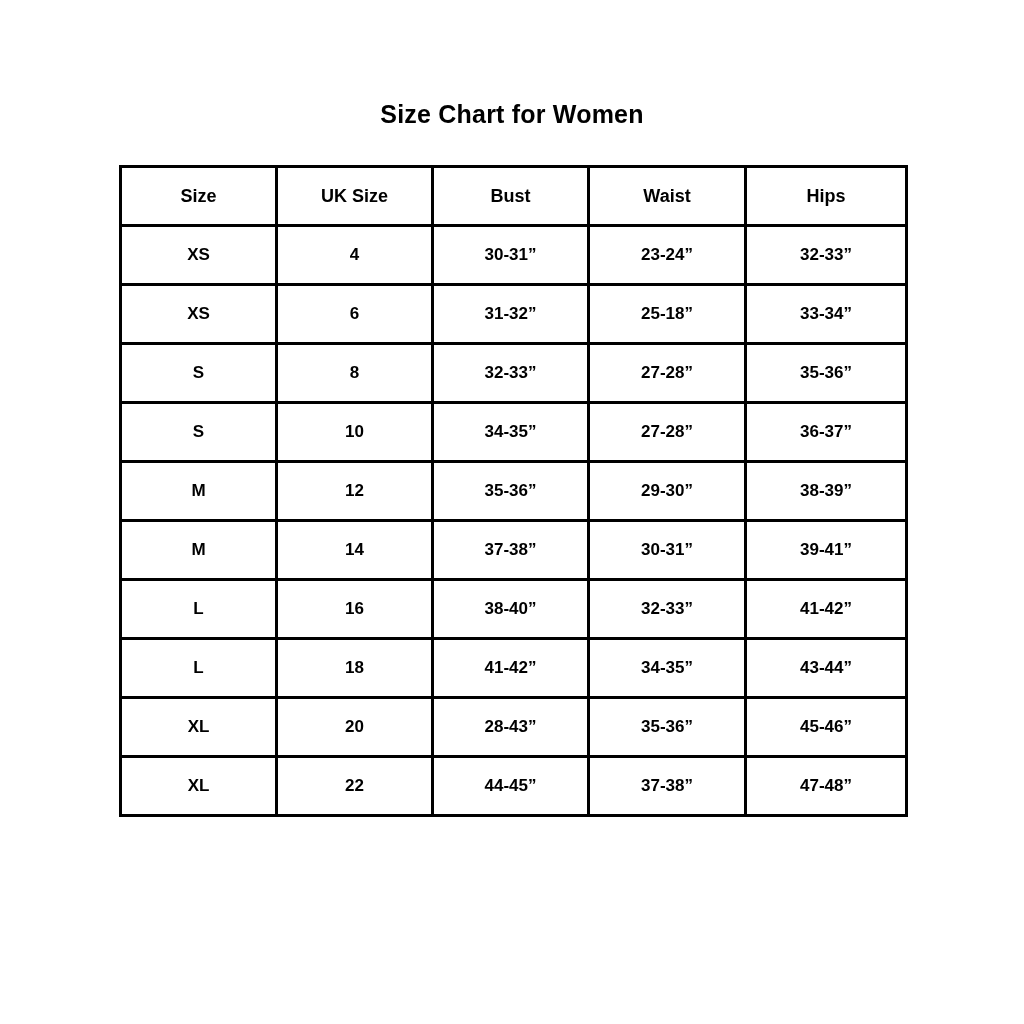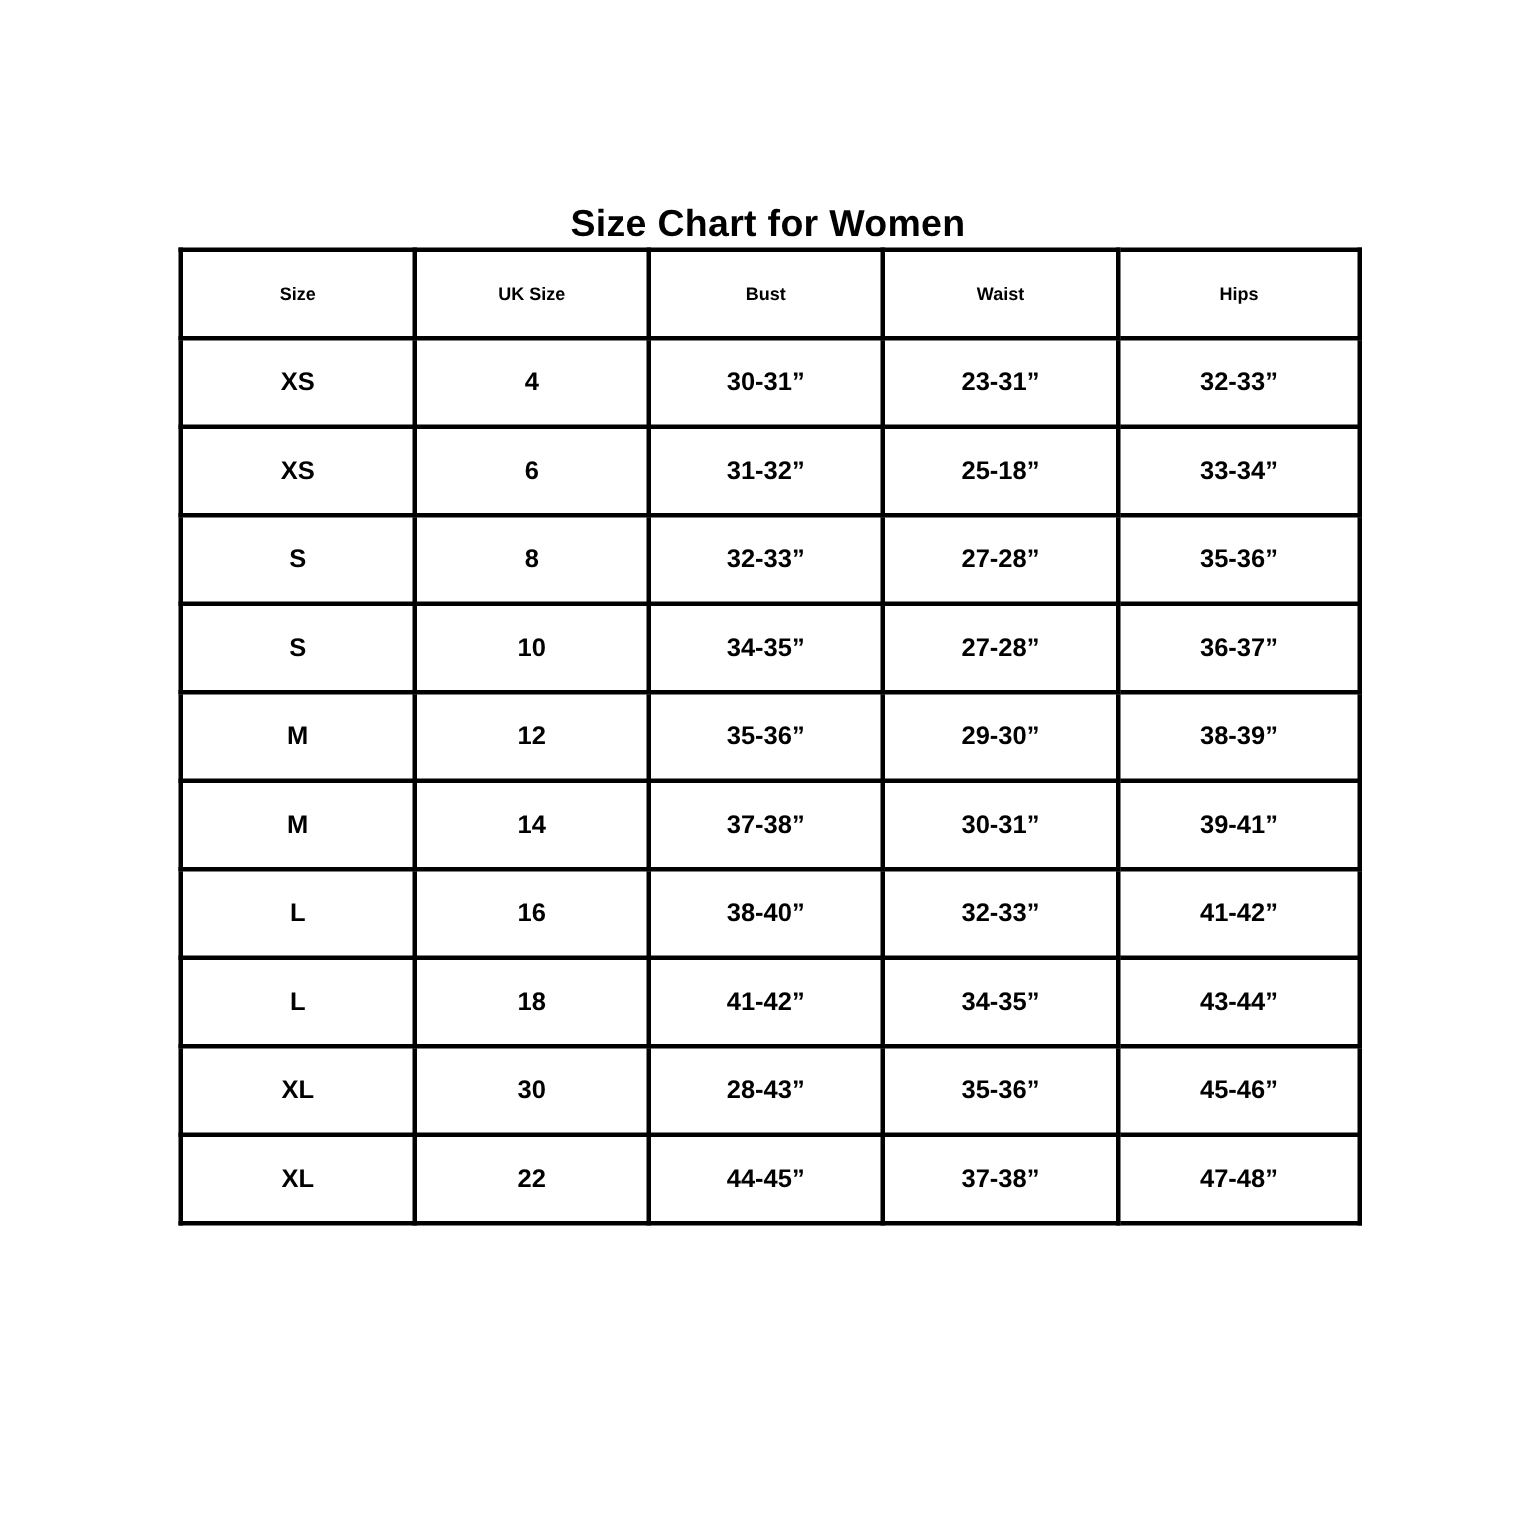--- a/index.html
+++ b/index.html
@@ -22,21 +22,20 @@
   }
   .chart-title {
     position: absolute;
     top: 100px;
     left: 0;
     width: 1024px;
     text-align: center;
     font-size: 25px;
     font-weight: bold;
     letter-spacing: 0.2px;
-    margin-top: 35px;
   }
   .table-wrap {
     position: absolute;
     top: 165px;
     left: 119px;
     width: 786px;
   }
   table.size-table {
     border-collapse: collapse;
     width: 786px;
@@ -46,21 +45,21 @@
   table.size-table td {
     border: 3px solid #000000;
     height: 56px;
     text-align: center;
     vertical-align: middle;
     font-size: 17px;
     font-weight: bold;
     padding: 0;
   }
   table.size-table th {
-    font-size: 12px;
+    font-size: 18px;
   }
   col.c-size    { width: 156px; }
   col.c-uk      { width: 156px; }
   col.c-bust    { width: 156px; }
   col.c-waist   { width: 157px; }
   col.c-hips    { width: 161px; }
 </style>
 </head>
 <body>
 
@@ -84,21 +83,21 @@
           <th>Bust</th>
           <th>Waist</th>
           <th>Hips</th>
         </tr>
       </thead>
       <tbody>
         <tr>
           <td>XS</td>
           <td>4</td>
           <td>30-31”</td>
-          <td>23-31”</td>
+          <td>23-24”</td>
           <td>32-33”</td>
         </tr>
         <tr>
           <td>XS</td>
           <td>6</td>
           <td>31-32”</td>
           <td>25-18”</td>
           <td>33-34”</td>
         </tr>
         <tr>
@@ -138,21 +137,21 @@
         </tr>
         <tr>
           <td>L</td>
           <td>18</td>
           <td>41-42”</td>
           <td>34-35”</td>
           <td>43-44”</td>
         </tr>
         <tr>
           <td>XL</td>
-          <td>30</td>
+          <td>20</td>
           <td>28-43”</td>
           <td>35-36”</td>
           <td>45-46”</td>
         </tr>
         <tr>
           <td>XL</td>
           <td>22</td>
           <td>44-45”</td>
           <td>37-38”</td>
           <td>47-48”</td>

